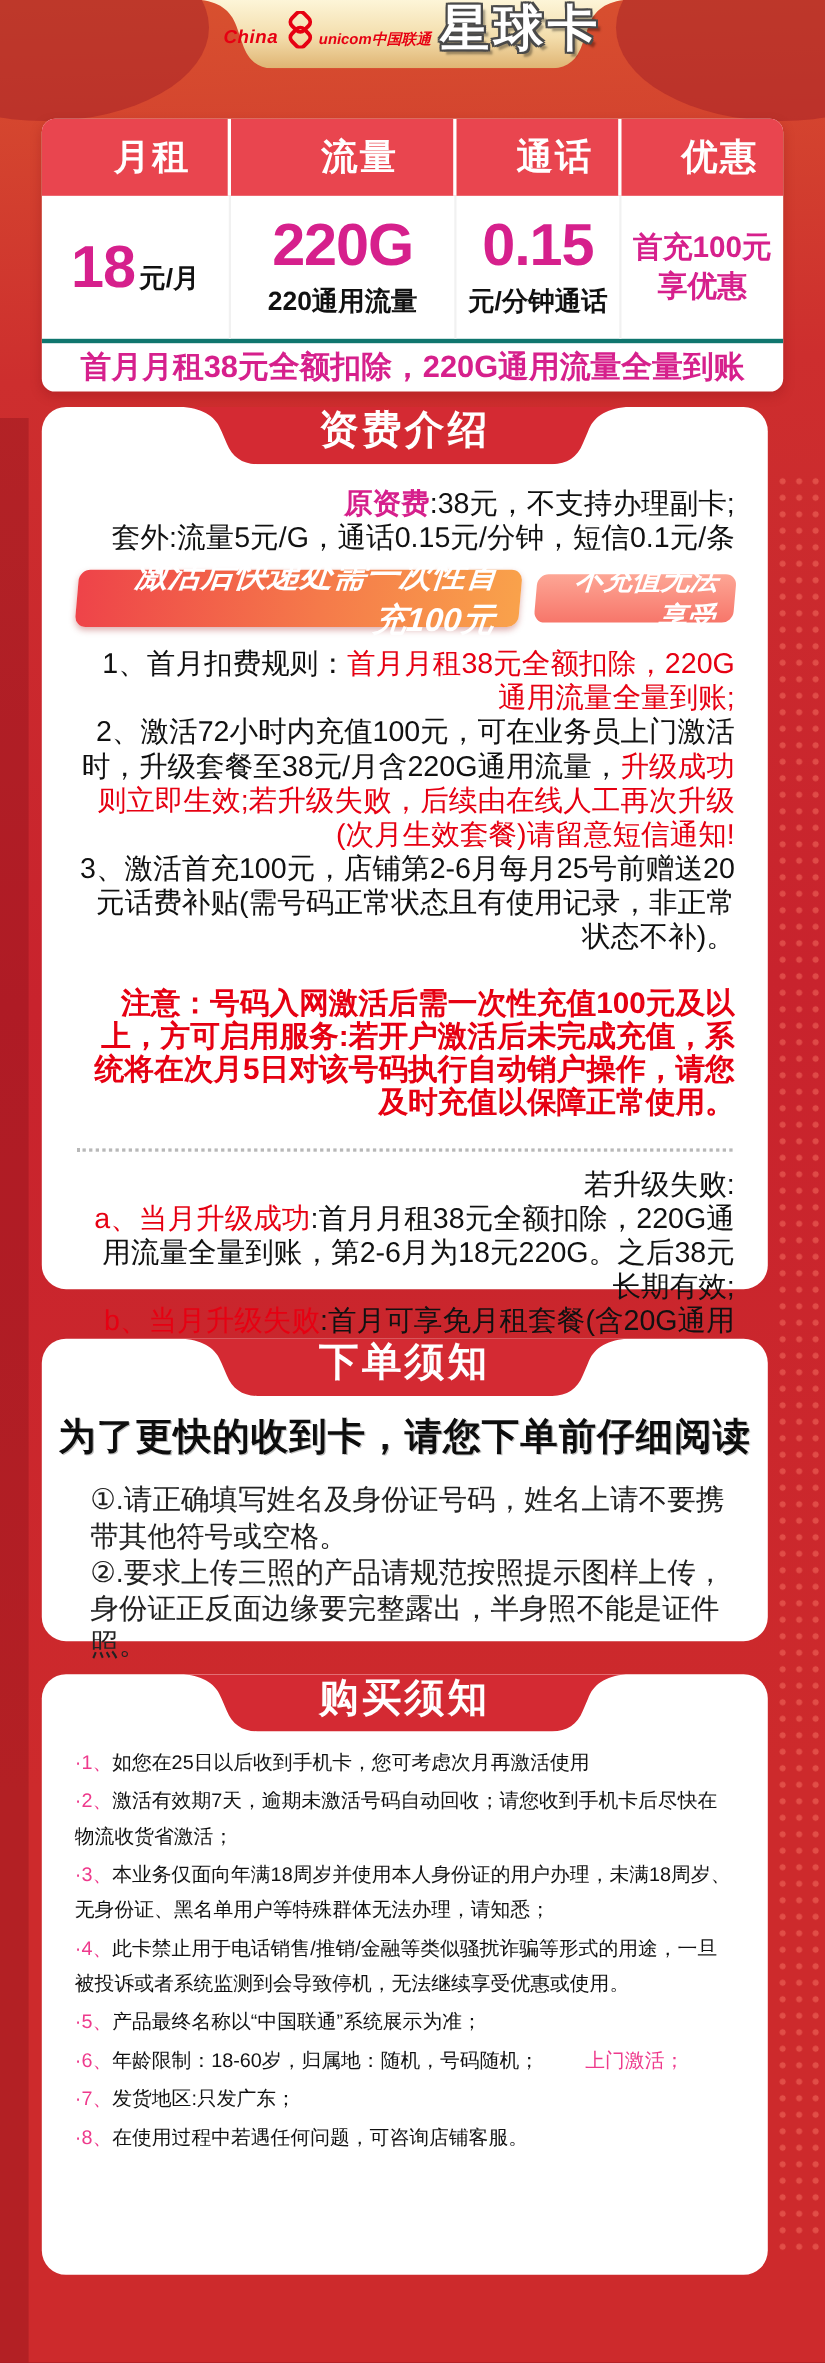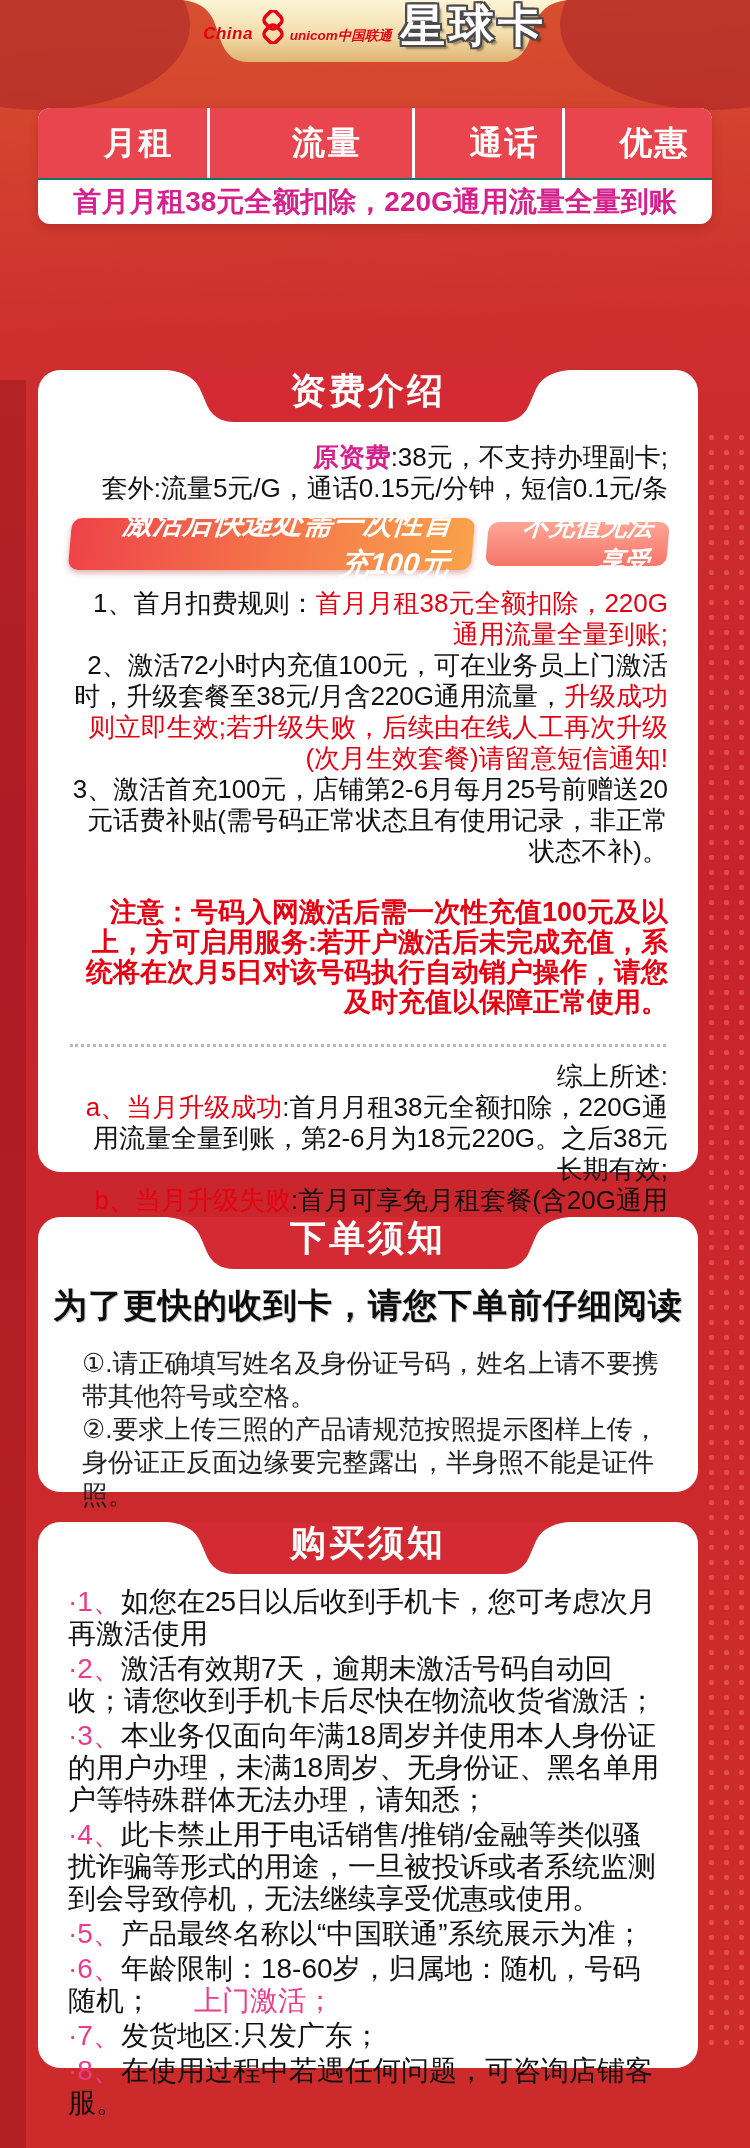--- a/index.html
+++ b/index.html
@@ -34,21 +34,21 @@
     font-size:33px;font-weight:bold;border-right:3px solid #fff;letter-spacing:2px;padding-left:32px;}
   .plan-head .hcell:last-child{border-right:none;}
   .plan-body{display:grid;grid-template-columns:172px 205px 150px 147px;height:130px;}
   .plan-body .bcell{display:flex;flex-direction:column;align-items:center;justify-content:center;border-right:2px solid #f1f1f1;}
   .plan-body .bcell:last-child{border-right:none;}
   .big-val{color:#d6208c;font-size:54px;font-weight:bold;line-height:1;letter-spacing:-1px;}
   .val-row{display:flex;align-items:baseline;gap:4px;}
   .val-unit{color:#111;font-size:24px;font-weight:bold;}
   .sub-val{color:#111;font-size:24px;font-weight:600;margin-top:8px;}
   .promo-line{color:#d6208c;font-size:27px;font-weight:bold;line-height:1.3;text-align:center;}
-  .plan-foot{height:44px;border-top:2px solid #0f766e;display:flex;align-items:center;justify-content:center;
+  .plan-foot{height:44px;border-top:4px solid #0f766e;display:flex;align-items:center;justify-content:center;
     color:#d6208c;font-size:28px;font-weight:bold;}
   
   .card{position:absolute;left:38px;width:660px;background:#fff;border-radius:22px;}
   .ribbon{position:absolute;top:0;left:50%;transform:translateX(-50%);width:402px;height:52px;}
   .ribbon svg{position:absolute;left:0;top:0;width:100%;height:100%;}
   .ribbon-label{position:absolute;left:0;right:0;top:0;bottom:9px;display:flex;align-items:center;justify-content:center;
     color:#fff;font-size:36px;font-weight:bold;letter-spacing:3px;}
   .card-body{padding:0 30px;}
   .txt{font-size:26px;line-height:31px;color:#111;margin:0;}
   .lbl-magenta{color:#d6208c;font-weight:bold;}
@@ -65,21 +65,21 @@
     color:#fff;font-size:26px;font-weight:bold;font-style:italic;transform:skewX(-5deg);}
   .notice{margin-top:30px;font-size:27px;line-height:30px;font-weight:bold;color:#e60012;}
   .dotted-divider{margin:20px 2px 14px;border-top:3px dotted #b8b8b8;height:0;}
   
   .headline{margin:66px 6px 0;text-align:center;color:#0d0d0d;font-size:34px;font-weight:800;letter-spacing:1px;
     text-shadow:1px 1px 0 rgba(0,0,0,.25);}
   .order-items{margin:18px 0 0;padding-left:44px;}
   .order-items .txt{line-height:33px;color:#222;}
   
   .pn-list{margin-top:64px;}
-  .pn{font-size:28px;line-height:32px;color:#111;margin:0 0 3px;}
+  .pn{font-size:18px;line-height:32px;color:#111;margin:0 0 3px;}
   .pn .num{color:#ee3a8c;}
 </style>
 </head>
 <body>
 
 <div class="page">
   <div class="swoosh l"></div>
   <div class="swoosh r"></div>
   <div class="edge-left"></div>
   <div class="dots"></div>
@@ -112,20 +112,40 @@
     </div>
   </div>
 
   <div class="plan-card">
     <div class="plan-head">
       <div class="hcell">月租</div>
       <div class="hcell">流量</div>
       <div class="hcell">通话</div>
       <div class="hcell">优惠</div>
     </div>
+    <div class="plan-body">
+      <div class="bcell">
+        <div class="val-row">
+          <span class="big-val">18</span>
+          <span class="val-unit">元/月</span>
+        </div>
+      </div>
+      <div class="bcell">
+        <span class="big-val">220G</span>
+        <span class="sub-val">220通用流量</span>
+      </div>
+      <div class="bcell">
+        <span class="big-val">0.15</span>
+        <span class="sub-val">元/分钟通话</span>
+      </div>
+      <div class="bcell">
+        <span class="promo-line">首充100元</span>
+        <span class="promo-line">享优惠</span>
+      </div>
+    </div>
     <div class="plan-foot">首月月租38元全额扣除，220G通用流量全量到账</div>
   </div>
 
   <div class="card" style="top:370px;height:802px;">
     <div class="ribbon">
       <svg viewBox="0 0 420 56" preserveAspectRatio="none">
         <path d="M0,0 L420,0 C400,2 389,10 384,24 L379,36 C374,49 364,56 350,56 L70,56 C56,56 46,49 41,36 L36,24 C31,10 20,2 0,0 Z" fill="#d42a33"></path>
       </svg>
       <div class="ribbon-label">资费介绍</div>
     </div>
@@ -134,21 +154,21 @@
       <p class="txt">套外:流量5元/G，通话0.15元/分钟，短信0.1元/条</p>
       <div class="act-row">
         <div class="act-main">激活后快递处需一次性首充100元</div>
         <div class="act-side">不充值无法享受</div>
       </div>
       <p class="txt"><span>1、首月扣费规则：</span><span class="red">首月月租38元全额扣除，220G通用流量全量到账;</span></p>
       <p class="txt"><span>2、激活72小时内充值100元，可在业务员上门激活时，升级套餐至38元/月含220G通用流量，</span><span class="red">升级成功则立即生效;若升级失败，后续由在线人工再次升级(次月生效套餐)请留意短信通知!</span></p>
       <p class="txt">3、激活首充100元，店铺第2-6月每月25号前赠送20元话费补贴(需号码正常状态且有使用记录，非正常状态不补)。</p>
       <p class="notice">注意：号码入网激活后需一次性充值100元及以上，方可启用服务:若开户激活后未完成充值，系统将在次月5日对该号码执行自动销户操作，请您及时充值以保障正常使用。</p>
       <div class="dotted-divider"></div>
-      <p class="txt">综上所述:</p>
+      <p class="txt">若升级失败:</p>
       <p class="txt"><span class="red">a、当月升级成功</span><span>:首月月租38元全额扣除，220G通用流量全量到账，第2-6月为18元220G。之后38元长期有效;</span></p>
       <p class="txt"><span class="red">b、当月升级失败</span><span>:首月可享免月租套餐(含20G通用+30G定向)全量到账，参与首充活动后次月生效该套餐38元含220G通用，第2-6月为18元220G。之后38元长期有效;</span></p>
     </div>
   </div>
 
   <div class="card" style="top:1217px;height:275px;">
     <div class="ribbon">
       <svg viewBox="0 0 420 56" preserveAspectRatio="none">
         <path d="M0,0 L420,0 C400,2 389,10 384,24 L379,36 C374,49 364,56 350,56 L70,56 C56,56 46,49 41,36 L36,24 C31,10 20,2 0,0 Z" fill="#d42a33"></path>
       </svg>

